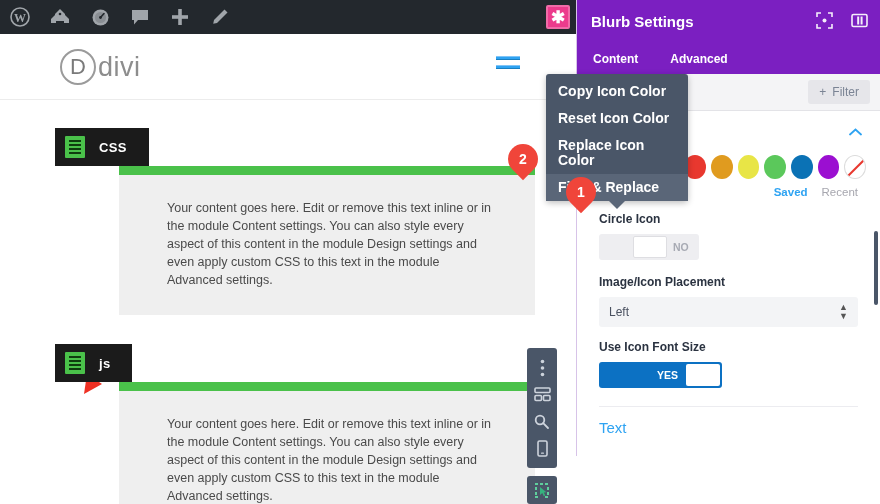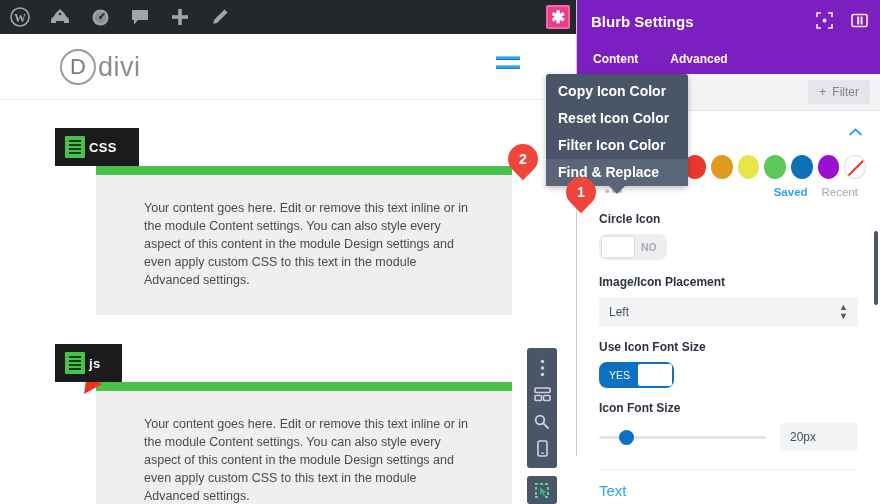--- a/index.html
+++ b/index.html
@@ -57,25 +57,25 @@
     position: absolute; left: 0; top: 0; height: 38px; background: #1b1b1b;
     display: flex; align-items: center; padding: 0 22px 0 10px; z-index: 3;
   }
   .blurb-icon {
     width: 20px; height: 22px; background: #4ac14a;
     display: flex; flex-direction: column; justify-content: center;
     align-items: center; gap: 2px; border-radius: 1px;
   }
   .blurb-icon i { display: block; width: 12px; height: 2px; background: #0f3d0f; }
   .blurb-label {
-    color: #ffffff; font-size: 13px; font-weight: bold; margin-left: 4px;
+    color: #ffffff; font-size: 13px; font-weight: bold; margin-left: 14px;
     letter-spacing: .3px;
   }
   .blurb-body {
-    position: absolute; left: 96px; top: 38px; width: 416px;
+    position: absolute; left: 119px; top: 38px; width: 416px;
     background: #efefef;
   }
   .blurb-body .greenbar { height: 9px; background: #4ac14a; }
   .blurb-body p {
     font-size: 12.5px; line-height: 18px; color: #4a4a4a;
     padding: 24px 40px 26px 48px;
   }
 
   .red-arrow { position: absolute; left: 78px; top: 318px; }
 
@@ -146,26 +146,26 @@
     background: #e8382f; transform: rotate(45deg);
   }
   .dots-row { padding: 2px 22px 0; display: flex; align-items: center; justify-content: space-between; }
   .three-dots { color: #bcbcc4; font-size: 13px; letter-spacing: 2px; margin-left: 6px; }
   .saved-recent { display: flex; gap: 14px; font-size: 11.5px; }
   .saved { color: #2ea3f2; font-weight: bold; }
   .recent { color: #a7a7af; }
 
   .field { padding: 13px 22px 0; }
   .field-label { font-size: 12px; color: #2b3341; font-weight: bold; margin-bottom: 8px; }
-  .toggle { display: inline-flex; align-items: center; height: 26px; border-radius: 8px; overflow: hidden; }
+  .toggle { display: inline-flex; align-items: center; height: 26px; border-radius: 3px; overflow: hidden; padding-left: 32px; }
   .toggle.off { background: #eeeef1; }
   .toggle.off .knob { width: 34px; height: 22px; background: #fff; border: 1px solid #dedee2; border-radius: 2px; margin: 2px; }
   .toggle.off .tlabel { color: #a7aab3; font-size: 10.5px; font-weight: bold; padding: 0 10px 0 4px; }
   .toggle.on { background: #0c71c3; }
-  .toggle.on .tlabel { color: #fff; font-size: 10.5px; font-weight: normal; padding: 0 6px 0 10px; }
+  .toggle.on .tlabel { color: #fff; font-size: 10.5px; font-weight: bold; padding: 0 6px 0 10px; margin-left: 16px; }
   .toggle.on .knob { width: 34px; height: 22px; background: #fff; border-radius: 2px; margin: 2px; }
 
   .select {
     height: 30px; background: #f3f4f6; border-radius: 3px; display: flex;
     align-items: center; justify-content: space-between; padding: 0 10px;
     font-size: 12px; color: #4a5160;
   }
   .select .arrows { font-size: 9px; color: #555; line-height: 1; text-align: center; }
 
   .slider-row { display: flex; align-items: center; gap: 14px; }
@@ -439,42 +439,32 @@
       </div>
 
       <div class="field">
         <div class="field-label">Use Icon Font Size</div>
         <div class="toggle on">
           <div class="tlabel">YES</div>
           <div class="knob"></div>
         </div>
       </div>
 
-      <div class="field">
-        <div class="field-label">Icon Font Size</div>
-        <div class="slider-row">
-          <div class="slider">
-            <div class="track"></div>
-            <div class="thumb"></div>
-          </div>
-          <div class="numbox">20px</div>
-        </div>
-      </div>
 
       <div class="divider"></div>
       <div class="next-section">Text</div>
 
       <div class="panel-scrollbar"></div>
     </div>
   </div>
 
   <div class="ctxmenu">
     <div class="ctxitem">Copy Icon Color</div>
     <div class="ctxitem">Reset Icon Color</div>
-    <div class="ctxitem">Filter Icon Color</div>
+    <div class="ctxitem">Replace Icon Color</div>
     <div class="ctxitem hl">Find &amp; Replace</div>
     <div class="ctx-tail"></div>
   </div>
 
   <div class="marker" style="left:566px; top:177px;">
     <div class="bubble">
       <span class="num">1</span>
     </div>
   </div>
   <div class="marker" style="left:508px; top:144px;">

